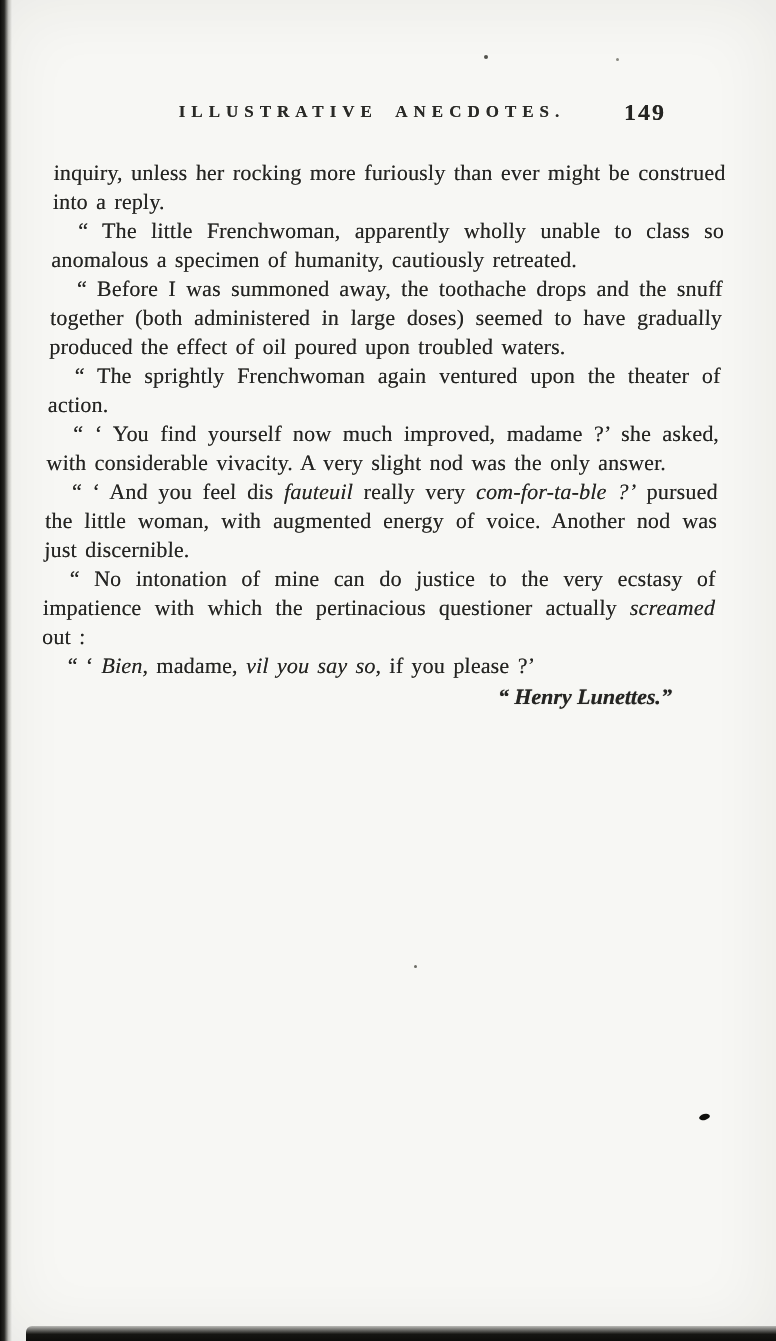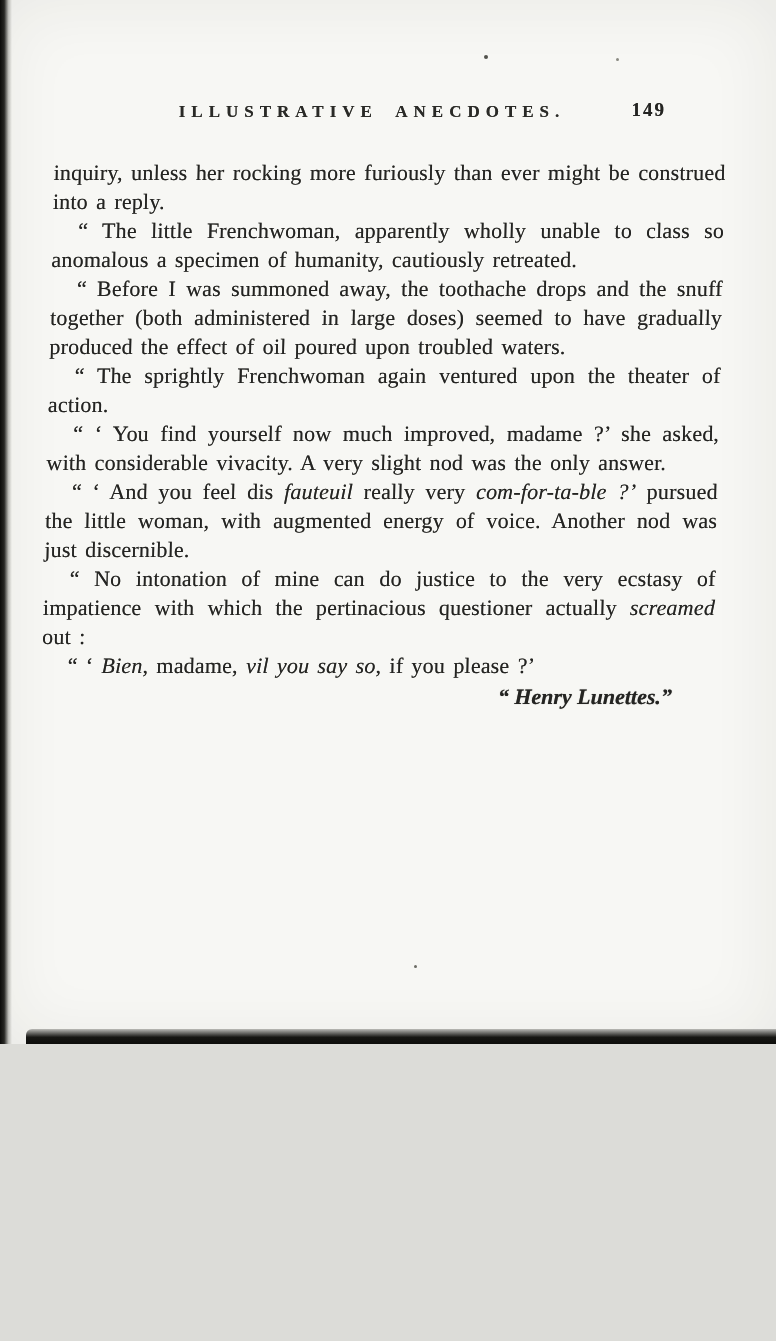--- a/index.html
+++ b/index.html
@@ -3,21 +3,21 @@
 <meta charset="utf-8">
 <style>
   html, body {
     margin: 0;
     padding: 0;
     background: #dcdcd8;
   }
   .page {
     position: relative;
     width: 776px;
-    height: 1044px;
+    height: 1341px;
     margin: 0 auto;
     overflow: hidden;
     background: radial-gradient(ellipse at 50% 38%, #fbfbf9 0%, #f6f6f3 60%, #ececе8 100%), #f7f7f4;
     background-color: #f7f7f4;
     box-shadow: inset 0 0 70px rgba(40,40,30,0.07);
     font-family: "Liberation Serif", "DejaVu Serif", serif;
     color: #242422;
   }
   
   .edge-left {
@@ -59,21 +59,21 @@
     font-weight: bold;
     letter-spacing: 6px;
     word-spacing: 8px;
     color: #2a2a27;
     text-shadow: 0 0 0.6px rgba(45,45,38,0.75);
   }
   .pagenum {
     position: absolute;
     right: 110px;
     top: -3px;
-    font-size: 19px;
+    font-size: 24px;
     letter-spacing: 2px;
     font-weight: bold;
     text-shadow: 0 0 0.5px rgba(45,45,38,0.7);
     text-align: center;
   }
   .text {
     margin: 24px 50px 0 54px;
     transform: skewX(-1.4deg);
     transform-origin: 0 0;
     font-size: 22px;

